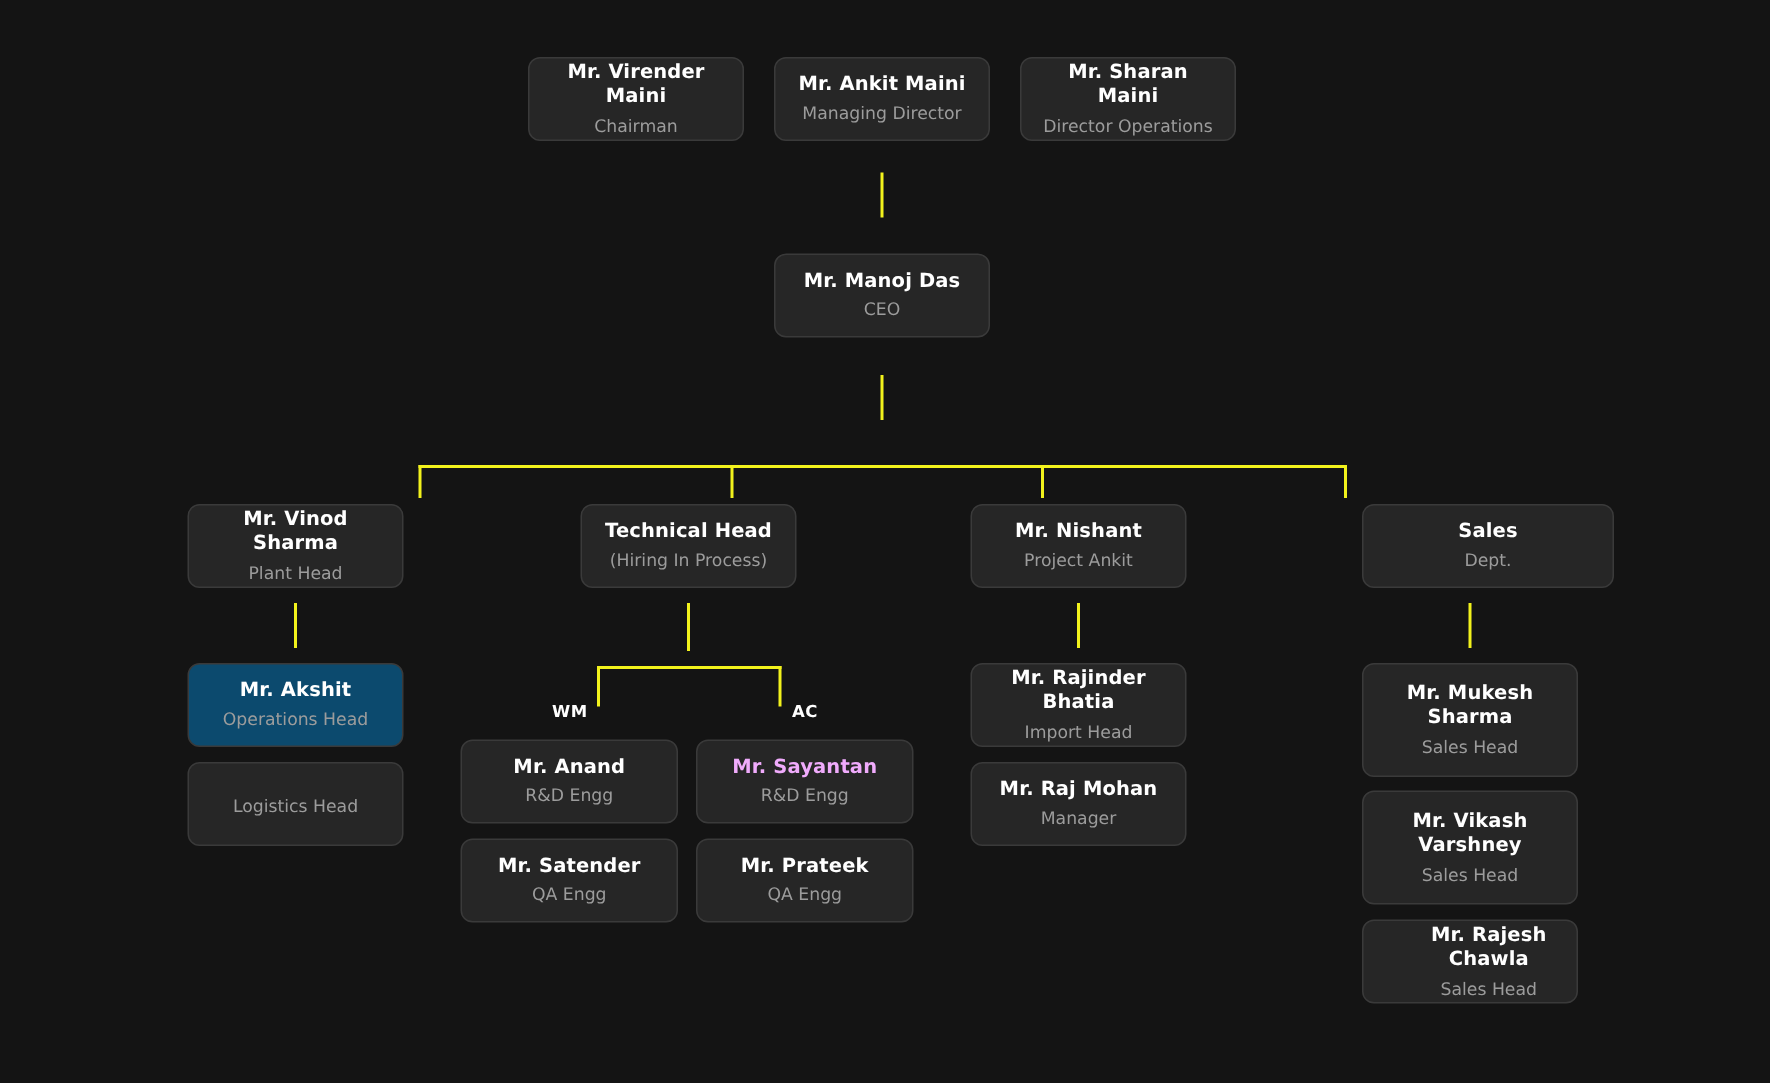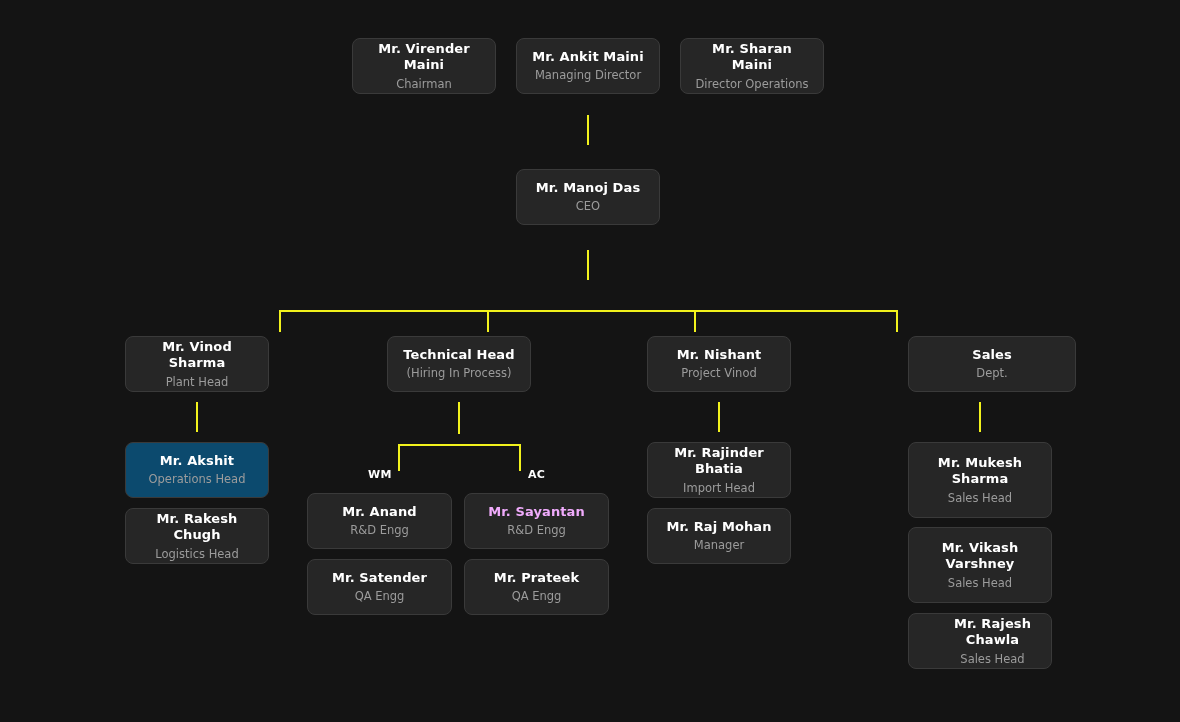--- a/index.html
+++ b/index.html
@@ -104,32 +104,31 @@
     <div class="node" style="left: 125px; top: 336px; width: 144px; height: 56px; background: rgb(38, 38, 38); border-color: rgb(58, 58, 58);">
       <span class="n-title" style="color: rgb(255, 255, 255);">Mr. Vinod Sharma</span>
       <span class="n-sub" style="color: rgb(156, 156, 156);">Plant Head</span>
     </div>
     <div class="node" style="left: 387px; top: 336px; width: 144px; height: 56px; background: rgb(38, 38, 38); border-color: rgb(58, 58, 58);">
       <span class="n-title" style="color: rgb(255, 255, 255);">Technical Head</span>
       <span class="n-sub" style="color: rgb(156, 156, 156);">(Hiring In Process)</span>
     </div>
     <div class="node" style="left: 647px; top: 336px; width: 144px; height: 56px; background: rgb(38, 38, 38); border-color: rgb(58, 58, 58);">
       <span class="n-title" style="color: rgb(255, 255, 255);">Mr. Nishant</span>
-      <span class="n-sub" style="color: rgb(156, 156, 156);">Project Vinod</span>
+      <span class="n-sub" style="color: rgb(156, 156, 156);">Project Ankit</span>
     </div>
     <div class="node" style="left: 908px; top: 336px; width: 168px; height: 56px; background: rgb(38, 38, 38); border-color: rgb(58, 58, 58);">
       <span class="n-title" style="color: rgb(255, 255, 255);">Sales</span>
       <span class="n-sub" style="color: rgb(156, 156, 156);">Dept.</span>
     </div>
     <div class="node" style="left: 125px; top: 442px; width: 144px; height: 56px; background: #0c4a6e; border-color: rgb(58, 58, 58);">
       <span class="n-title" style="color: rgb(255, 255, 255);">Mr. Akshit</span>
       <span class="n-sub" style="color: rgb(156, 156, 156);">Operations Head</span>
     </div>
     <div class="node" style="left: 125px; top: 508px; width: 144px; height: 56px; background: rgb(38, 38, 38); border-color: rgb(58, 58, 58);">
-      <span class="n-title" style="color: rgb(255, 255, 255);">Mr. Rakesh Chugh</span>
       <span class="n-sub" style="color: rgb(156, 156, 156);">Logistics Head</span>
     </div>
     <div class="node" style="left: 307px; top: 493px; width: 145px; height: 56px; background: rgb(38, 38, 38); border-color: rgb(58, 58, 58);">
       <span class="n-title" style="color: rgb(255, 255, 255);">Mr. Anand</span>
       <span class="n-sub" style="color: rgb(156, 156, 156);">R&amp;D Engg</span>
     </div>
     <div class="node" style="left: 464px; top: 493px; width: 145px; height: 56px; background: rgb(38, 38, 38); border-color: rgb(58, 58, 58);">
       <span class="n-title" style="color: #f0abfc;">Mr. Sayantan</span>
       <span class="n-sub" style="color: rgb(156, 156, 156);">R&amp;D Engg</span>
     </div>

